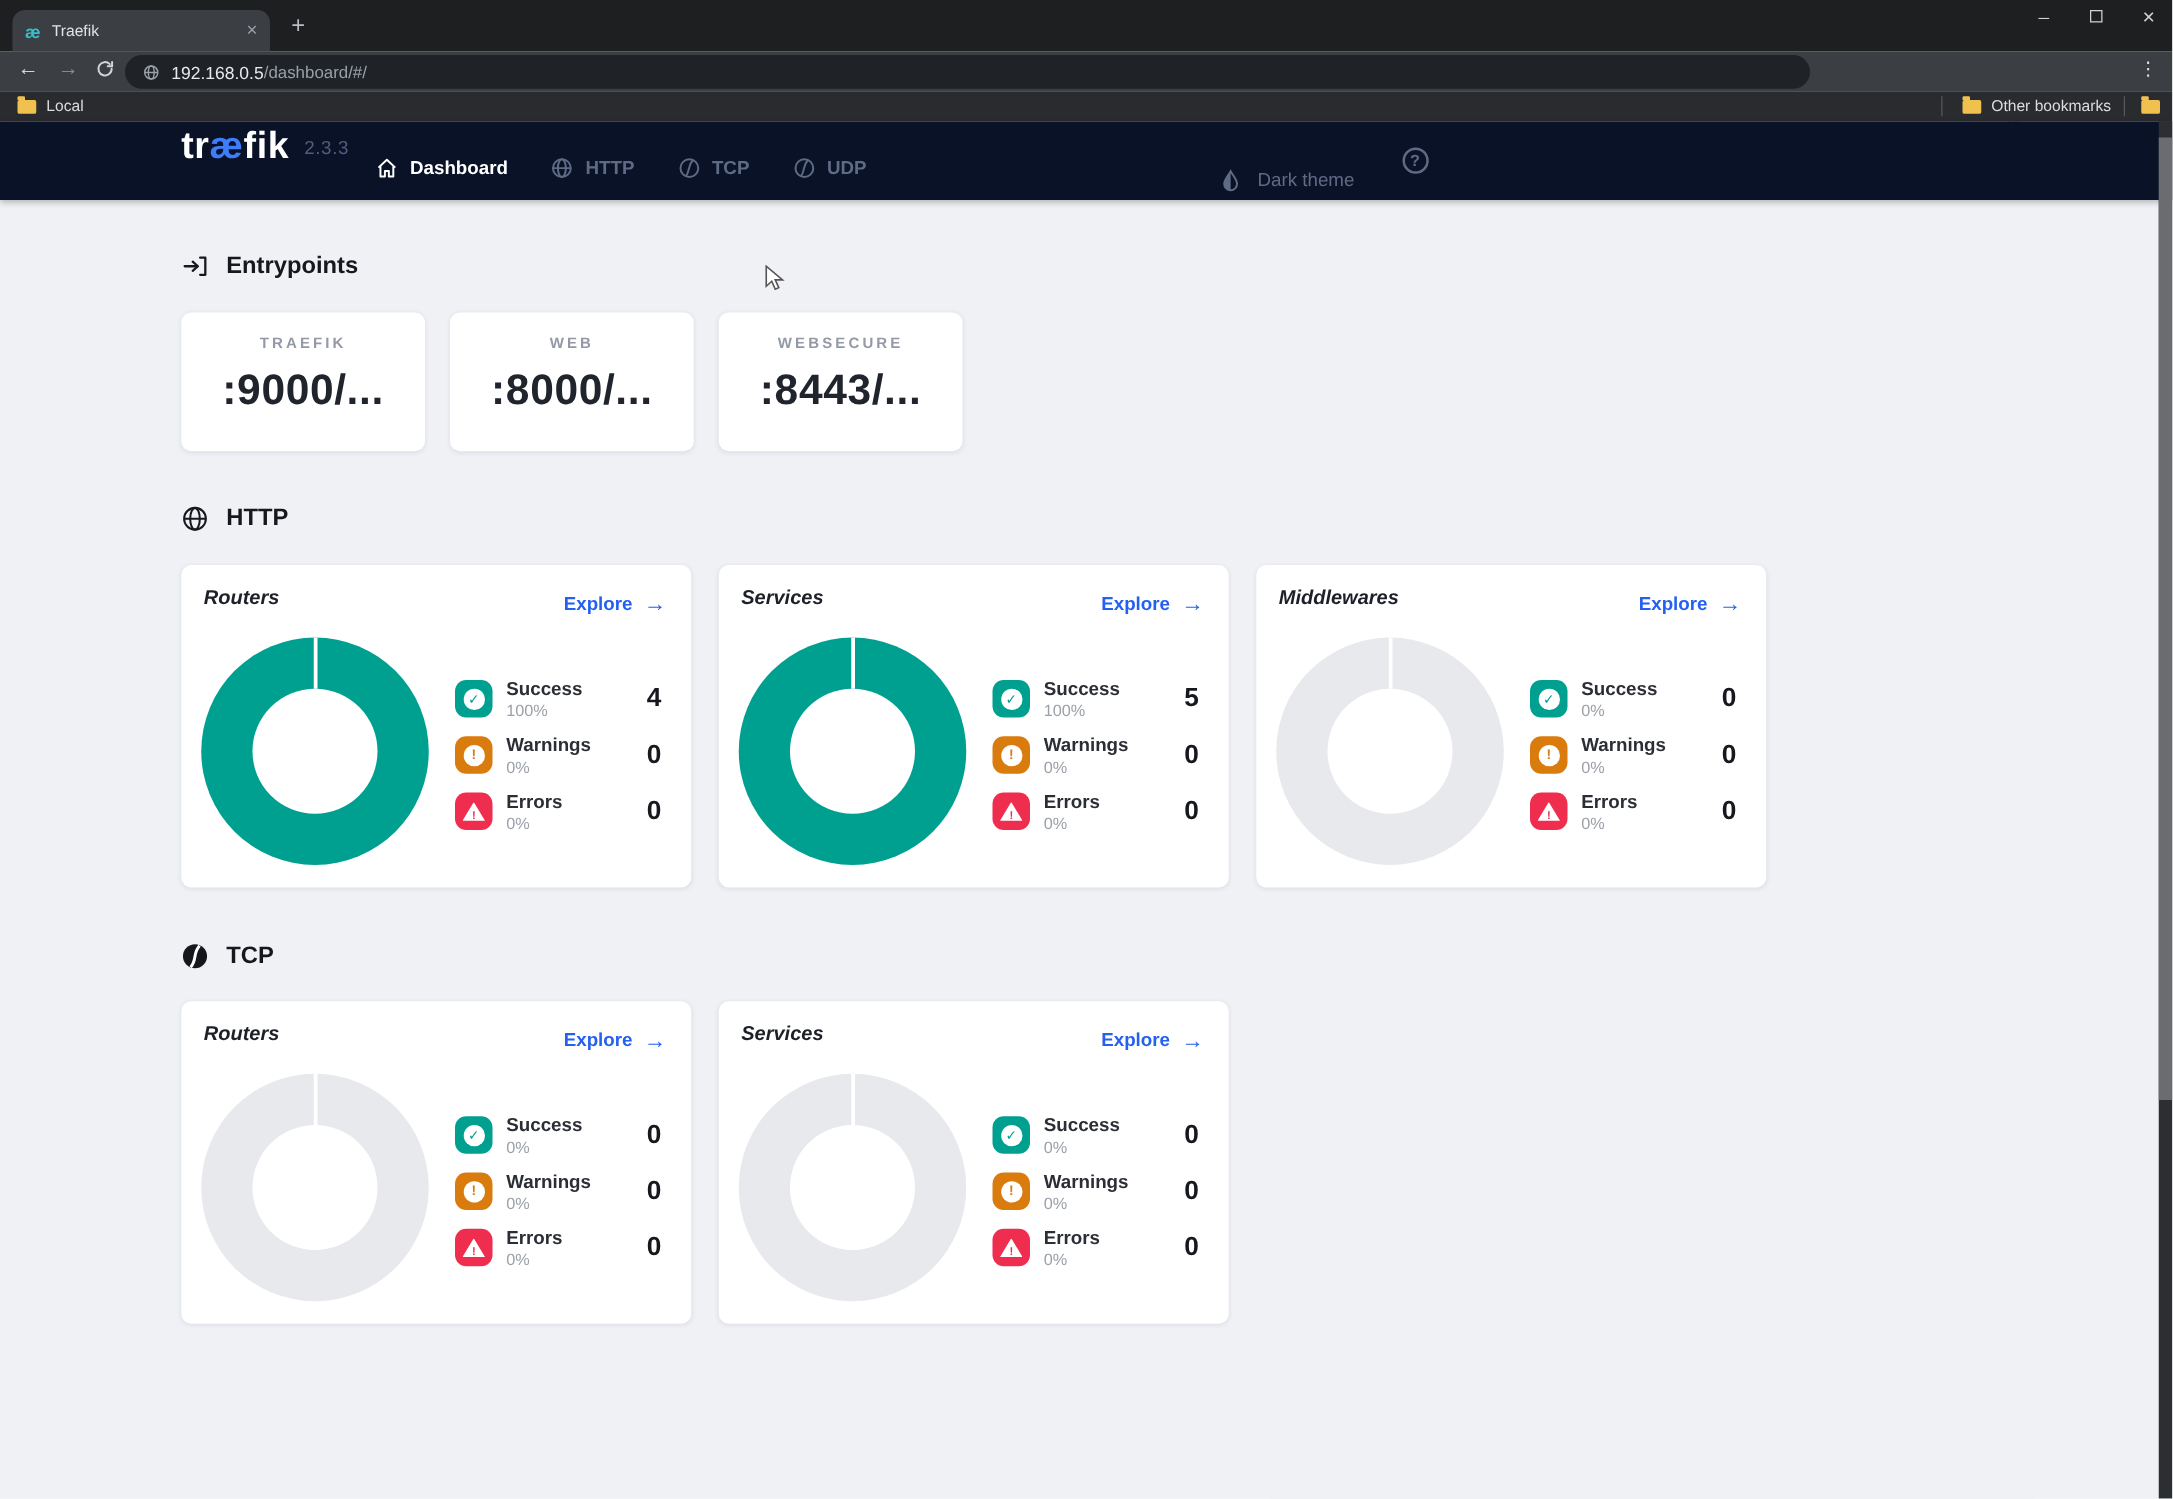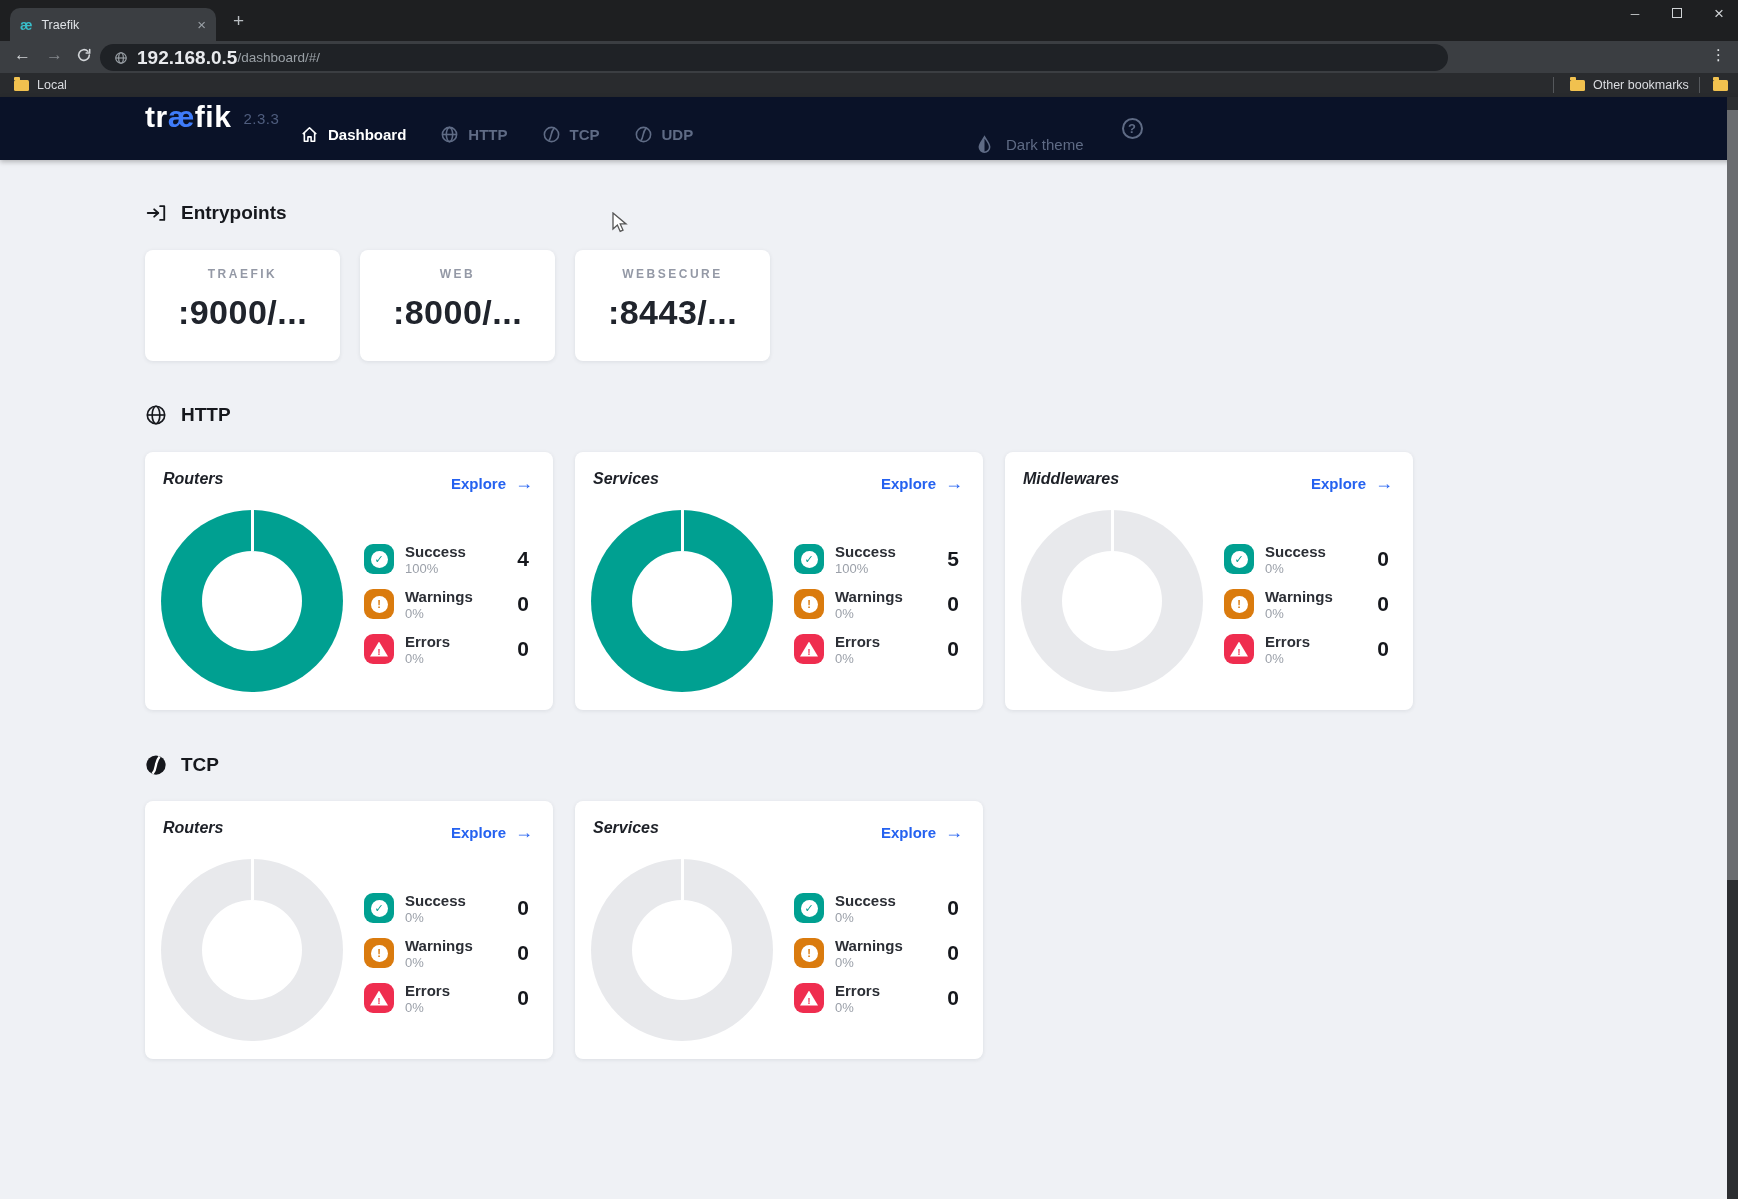--- a/index.html
+++ b/index.html
@@ -18,21 +18,21 @@
   .newtab { position:absolute; left:233px; top:10px; color:#b9bdc1; font-size:19px; font-weight:400; }
   .win-controls { position:absolute; right:12px; top:4px; display:flex; gap:28px; align-items:center; }
   .wc { color:#cfd2d5; font-size:12px; width:14px; text-align:center; }
   .wc-box { width:10px; height:10px; border:1.4px solid #cfd2d5; display:inline-block; }
   .wc-close { font-size:17px; }
 
   .toolbar { position:absolute; top:41px; left:0; right:0; height:32px; background:#3b3e42; }
   .nav-btn { position:absolute; top:4px; font-size:17px; }
   .urlbar { position:absolute; left:100px; top:3px; width:1348px; height:27px; background:#1f2226;
             border-radius:14px; display:flex; align-items:center; padding:0 14px; }
-  .url-host { color:#e8eaed; font-size:19px; font-weight:700; }
+  .url-host { color:#e8eaed; font-size:14px; font-weight:400; }
   .url-path { color:#9aa0a6; font-size:13.5px; }
   .incog { position:absolute; left:1598px; top:2px; display:flex; align-items:center; gap:9px;margin-top:40px; }
   .incog-circle { width:25px; height:25px; border-radius:50%; background:#ffffff; display:flex;
                   align-items:center; justify-content:center; }
   .incog-label { color:#e8eaed; font-size:13px; }
   .menu-dots { position:absolute; left:1711px; top:5px; color:#dfe2e5; font-size:15px; letter-spacing:0; }
 
   .bookmarks { position:absolute; top:73px; left:0; right:0; height:24px; background:#292b2e; }
   .folder { width:15px; height:11px; background:#f1c14f; border-radius:1.5px; position:relative; display:inline-block; }
   .folder::before { content:""; position:absolute; top:-3px; left:0; width:6px; height:3px; background:#f1c14f; border-radius:1px 1px 0 0; }

